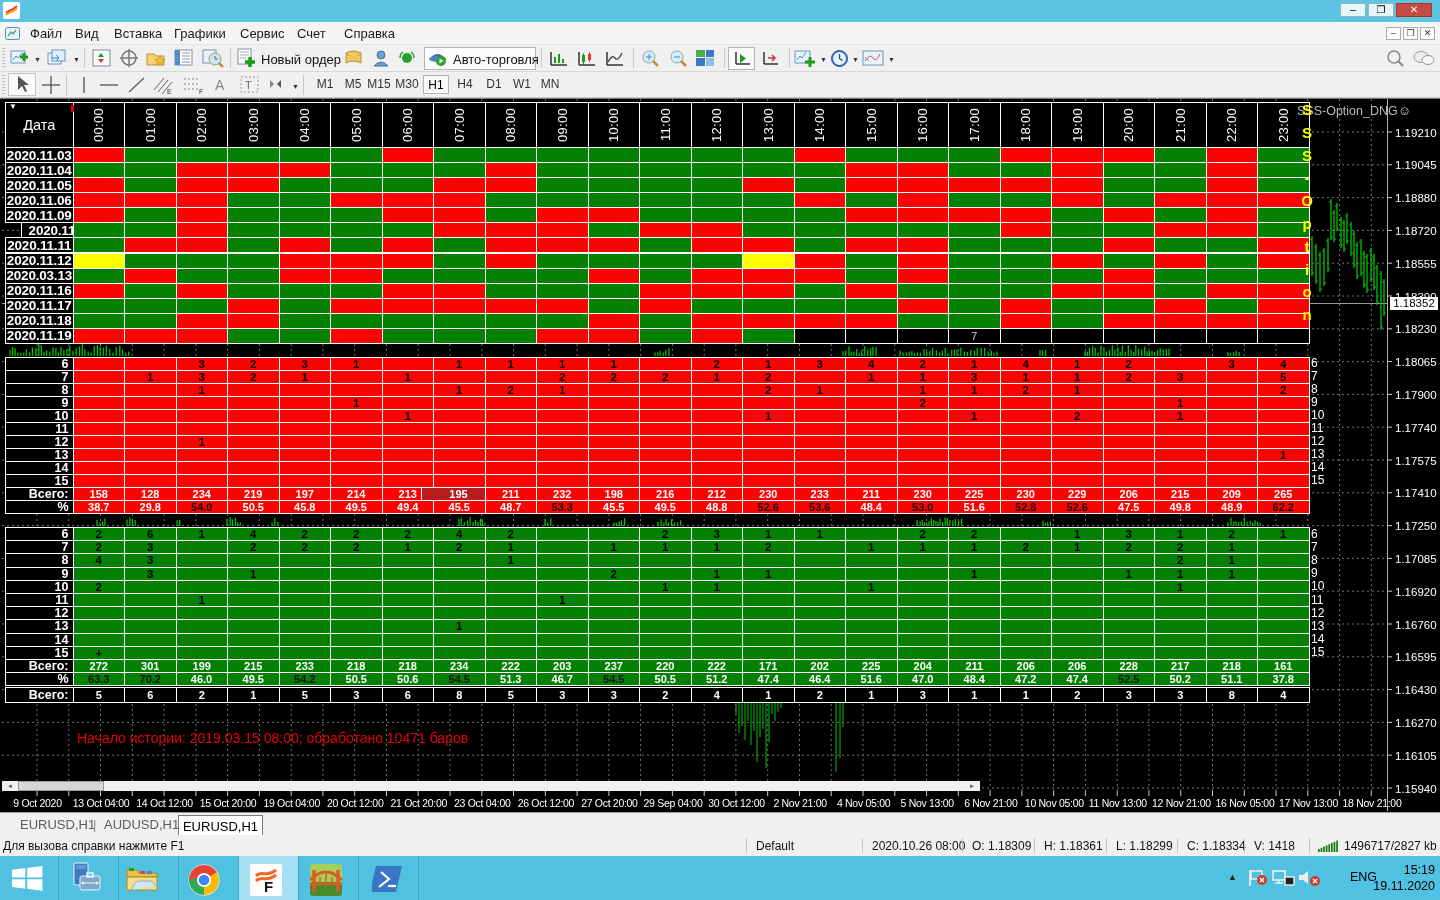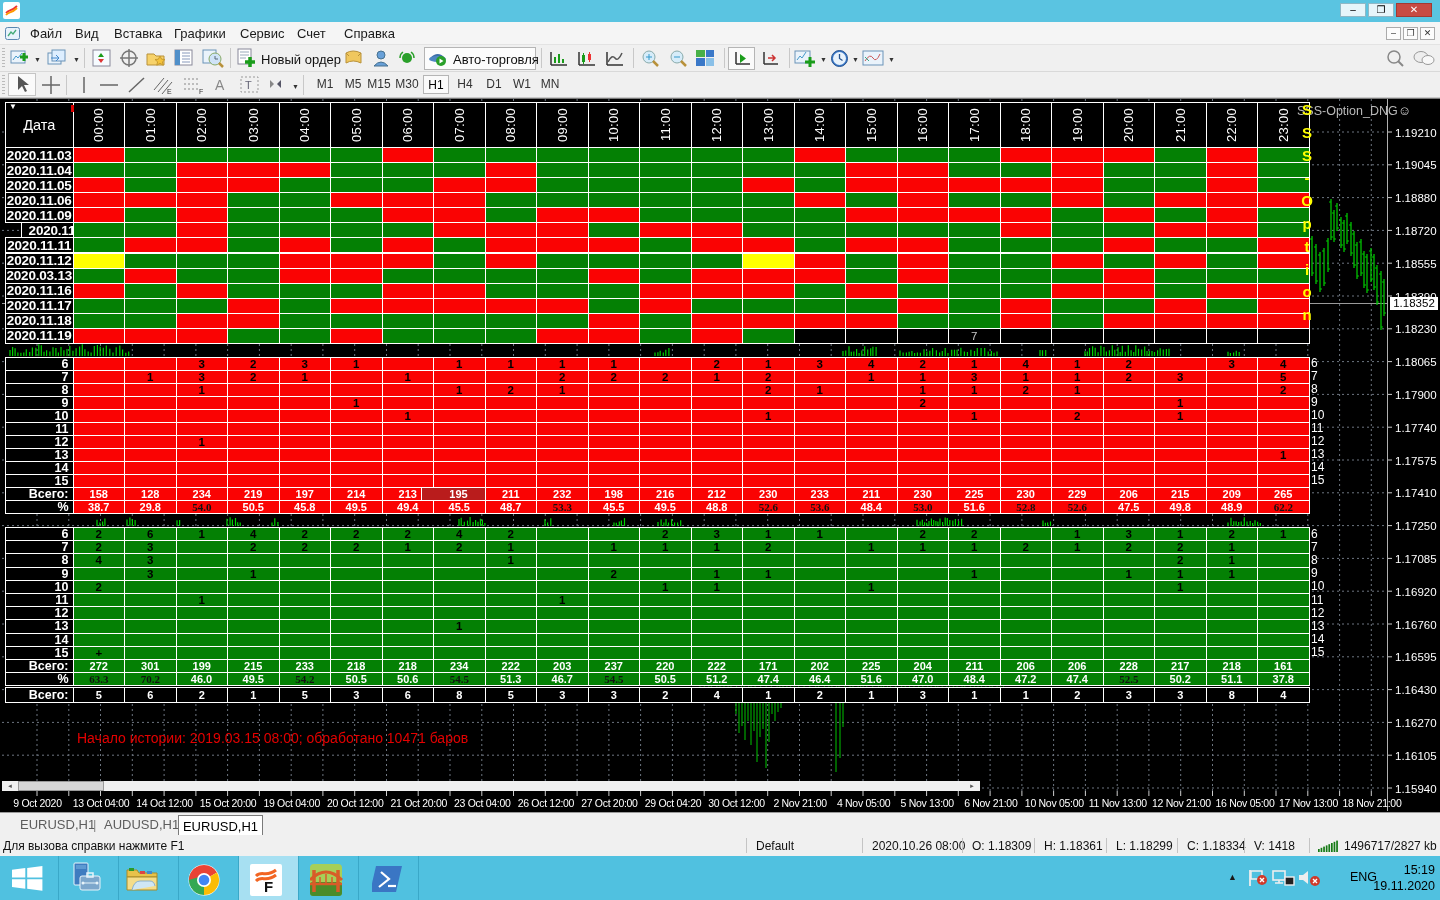--- a/index.html
+++ b/index.html
@@ -24,21 +24,21 @@
 .hc { position:absolute; z-index:2; background:#000; border:1px solid #fff; display:flex; align-items:center; justify-content:center; }
 .cc { position:absolute; z-index:2; border:1px solid #fff; display:flex; align-items:center; justify-content:center; }
 .vt { writing-mode:vertical-rl; transform:rotate(180deg); color:#fff; font-size:13px; letter-spacing:0.3px; }
 .dlab { color:#fff; font-size:14.5px; }
 .tri { position:absolute; left:3px; top:-1px; color:#fff; font-size:8px; }
 .dt { color:#fff; font-size:13.5px; font-weight:bold; white-space:nowrap; letter-spacing:-0.2px; }
 .rl { position:absolute; right:4px; color:#fff; font-size:12.5px; font-weight:bold; top:50%; transform:translateY(-50%); }
 .num { color:#000; font-size:11.5px; font-weight:bold; }
 .n7 { color:#ccc; font-size:11.5px; }
 .tw { color:#fff; font-size:11px; font-weight:bold; }
-.tb { color:#111; font-size:11px; font-weight:bold;font-family:Liberation Serif, serif; }
+.tb { color:#111; font-size:11px; font-weight:bold; }
 .rsl { position:absolute; z-index:2; left:1311px; width:24px; color:#fff; font-size:12px; display:flex; align-items:center; }
 .pl { position:absolute; left:1395px; color:#fff; font-size:11.5px; }
 #pbox { position:absolute; z-index:3; left:1390px; top:297px; width:48px; height:13px; background:#fff; color:#000; font-size:11.5px; text-align:center; line-height:13px; }
 #taxis { position:absolute; left:0; top:791px; width:1387px; height:20px; }
 .tl { position:absolute; top:6px; width:100px; text-align:center; color:#fff; font-size:10.5px; letter-spacing:-0.3px; white-space:nowrap; }
 #ssslabel { position:absolute; z-index:3; left:1297px; top:103px; color:#b9b9b9; font-size:12.5px; white-space:nowrap; }
 .face { font-size:13px; color:#ddd; }
 .vly { position:absolute; z-index:3; left:1300px; width:14px; text-align:center; color:#ffff00; font-size:15px; font-weight:bold; }
 #comment { position:absolute; left:77px; top:730px; color:#e40000; font-size:14px; }
 #hscroll { position:absolute; left:2px; top:781px; width:978px; height:10px; background:#f0f0f0; }
@@ -2433,21 +2433,21 @@
       <div class="tl" style="left:-12.5px">9 Oct 2020</div>
       <div class="tl" style="left:51.0px">13 Oct 04:00</div>
       <div class="tl" style="left:114.6px">14 Oct 12:00</div>
       <div class="tl" style="left:178.1px">15 Oct 20:00</div>
       <div class="tl" style="left:241.7px">19 Oct 04:00</div>
       <div class="tl" style="left:305.2px">20 Oct 12:00</div>
       <div class="tl" style="left:368.8px">21 Oct 20:00</div>
       <div class="tl" style="left:432.3px">23 Oct 04:00</div>
       <div class="tl" style="left:495.9px">26 Oct 12:00</div>
       <div class="tl" style="left:559.4px">27 Oct 20:00</div>
-      <div class="tl" style="left:623.0px">29 Oct 04:20</div>
+      <div class="tl" style="left:623.0px">29 Sep 04:00</div>
       <div class="tl" style="left:686.5px">30 Oct 12:00</div>
       <div class="tl" style="left:750.1px">2 Nov 21:00</div>
       <div class="tl" style="left:813.6px">4 Nov 05:00</div>
       <div class="tl" style="left:877.2px">5 Nov 13:00</div>
       <div class="tl" style="left:940.8px">6 Nov 21:00</div>
       <div class="tl" style="left:1004.3px">10 Nov 05:00</div>
       <div class="tl" style="left:1067.8px">11 Nov 13:00</div>
       <div class="tl" style="left:1131.4px">12 Nov 21:00</div>
       <div class="tl" style="left:1195.0px">16 Nov 05:00</div>
       <div class="tl" style="left:1258.5px">17 Nov 13:00</div>

